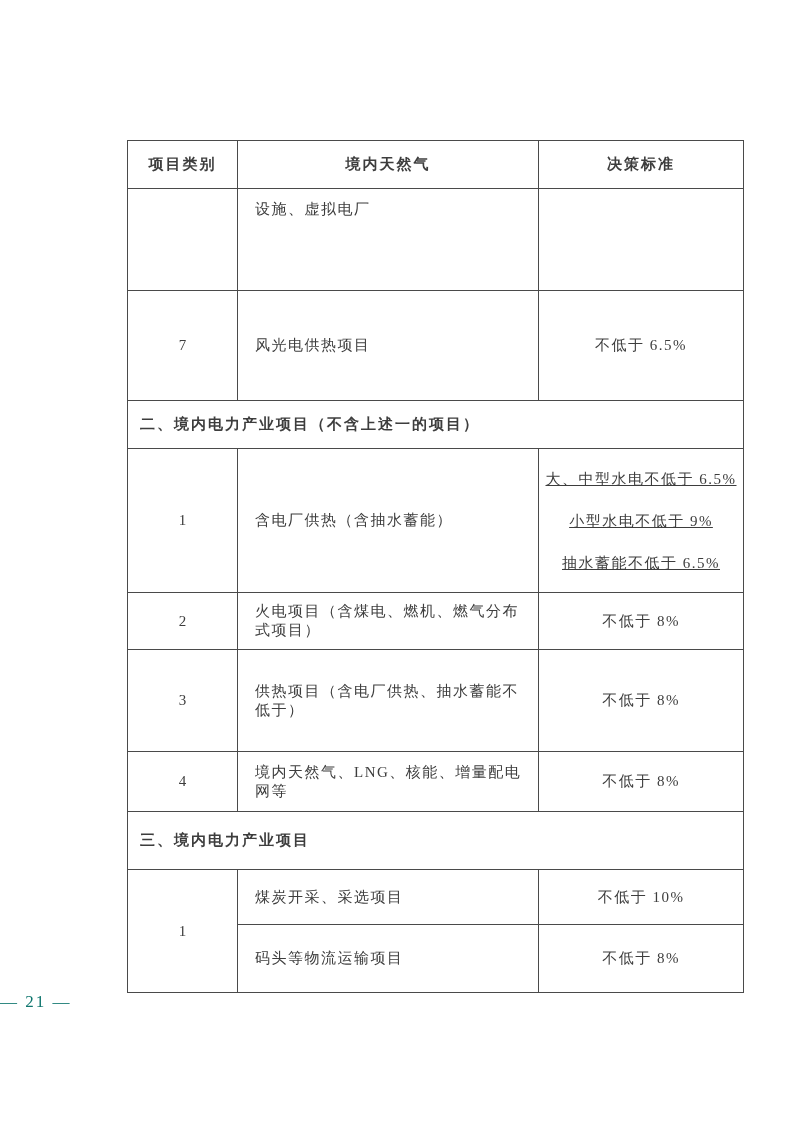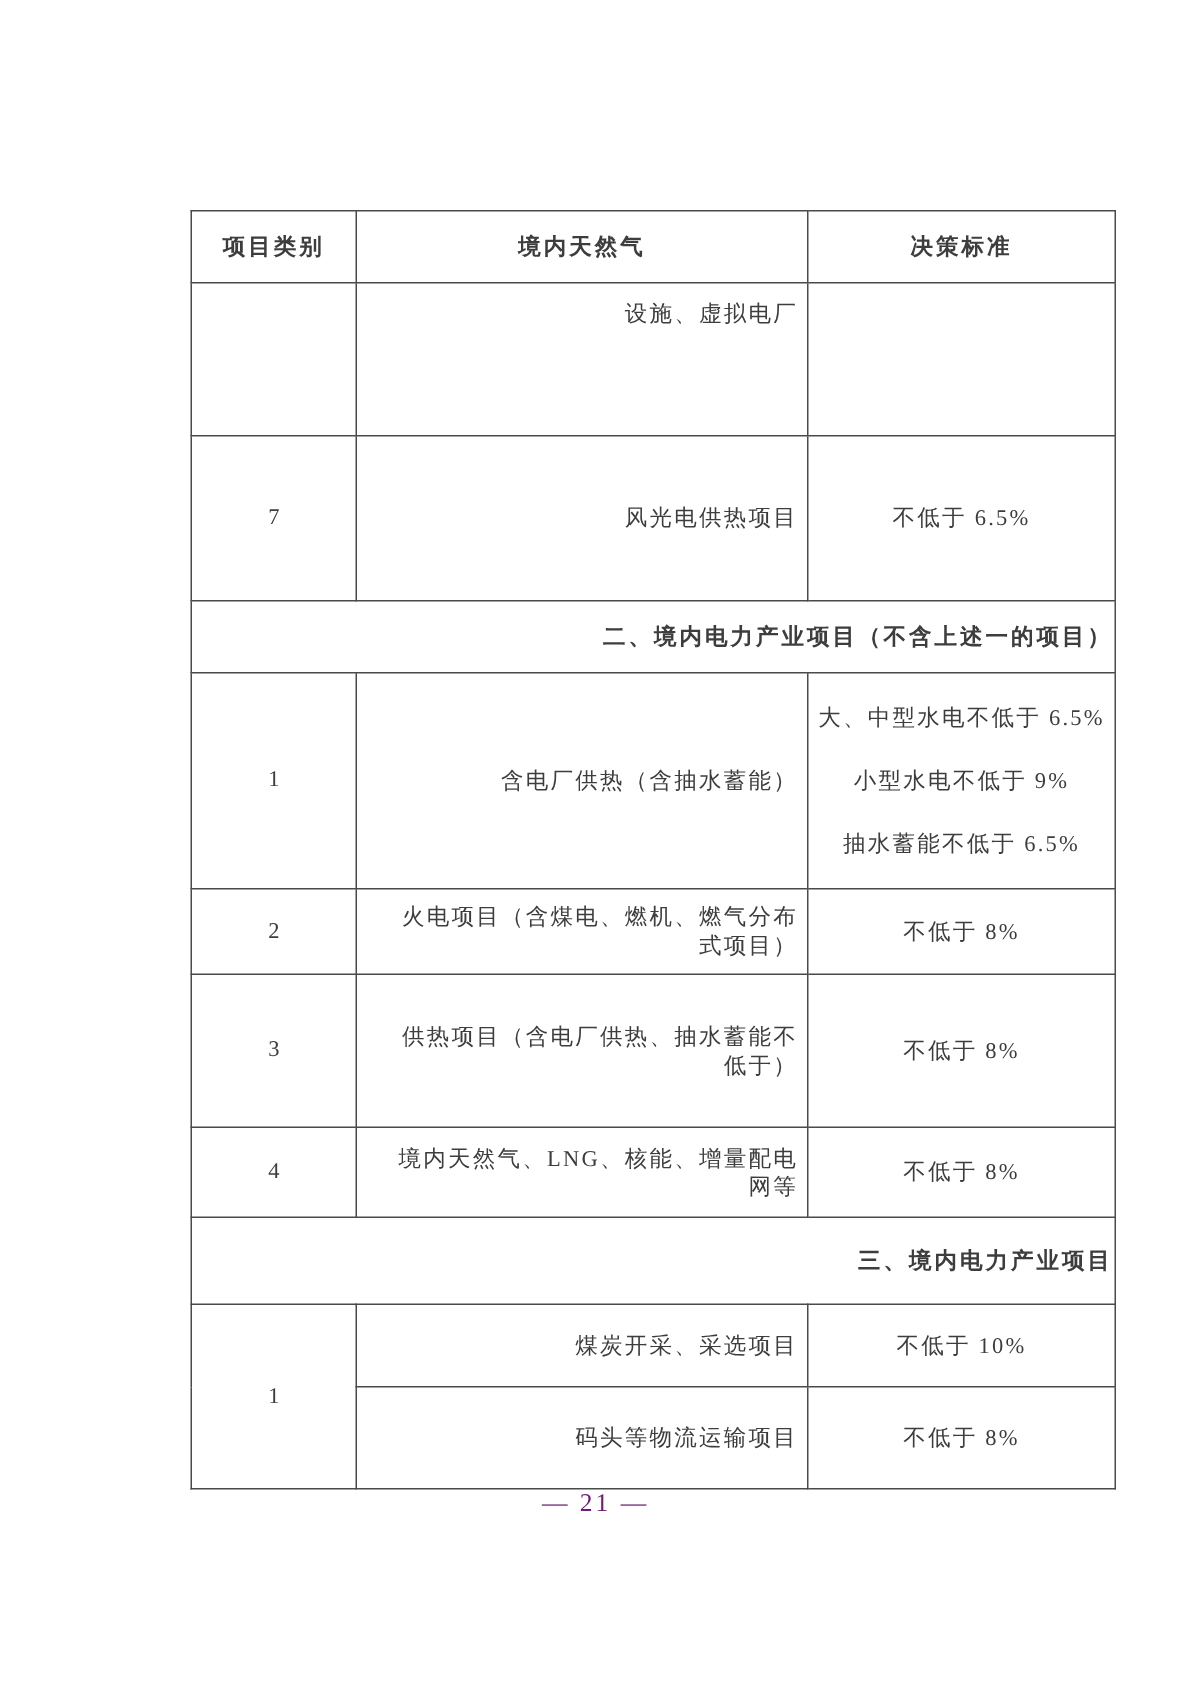--- a/index.html
+++ b/index.html
@@ -39,56 +39,56 @@
   .doc-table td.th {
     font-weight: bold;
     text-align: center;
     letter-spacing: 2px;
   }
   .doc-table td.cat {
     text-align: center;
     letter-spacing: 0;
   }
   .doc-table td.type {
-    text-align: right;
+    text-align: left;
     padding-left: 17px;
     padding-right: 6px;
   }
   .doc-table td.type.top {
     vertical-align: top;
     padding-top: 11px;
   }
   .doc-table td.std {
     text-align: center;
   }
   .doc-table td.section {
     font-weight: bold;
-    text-align: right;
+    text-align: left;
     padding-left: 12px;
     letter-spacing: 2px;
   }
   .doc-table td.std.multi {
     vertical-align: middle;
     padding: 6px 4px;
+    text-decoration: underline;
   }
   .std-line {
     height: 42px;
     line-height: 42px;
     text-align: center;
     white-space: nowrap;
   }
   .footer {
     position: absolute;
     top: 992px;
     left: 0;
     width: 100%;
-    text-align: center;
     font-size: 17px;
     letter-spacing: 2px;
-    color: #701a75;
+    color: #0f766e;
   }
 </style>
 </head>
 <body>
 
 <div class="page">
 
   <table class="doc-table">
     <colgroup>
         <col class="c1">

